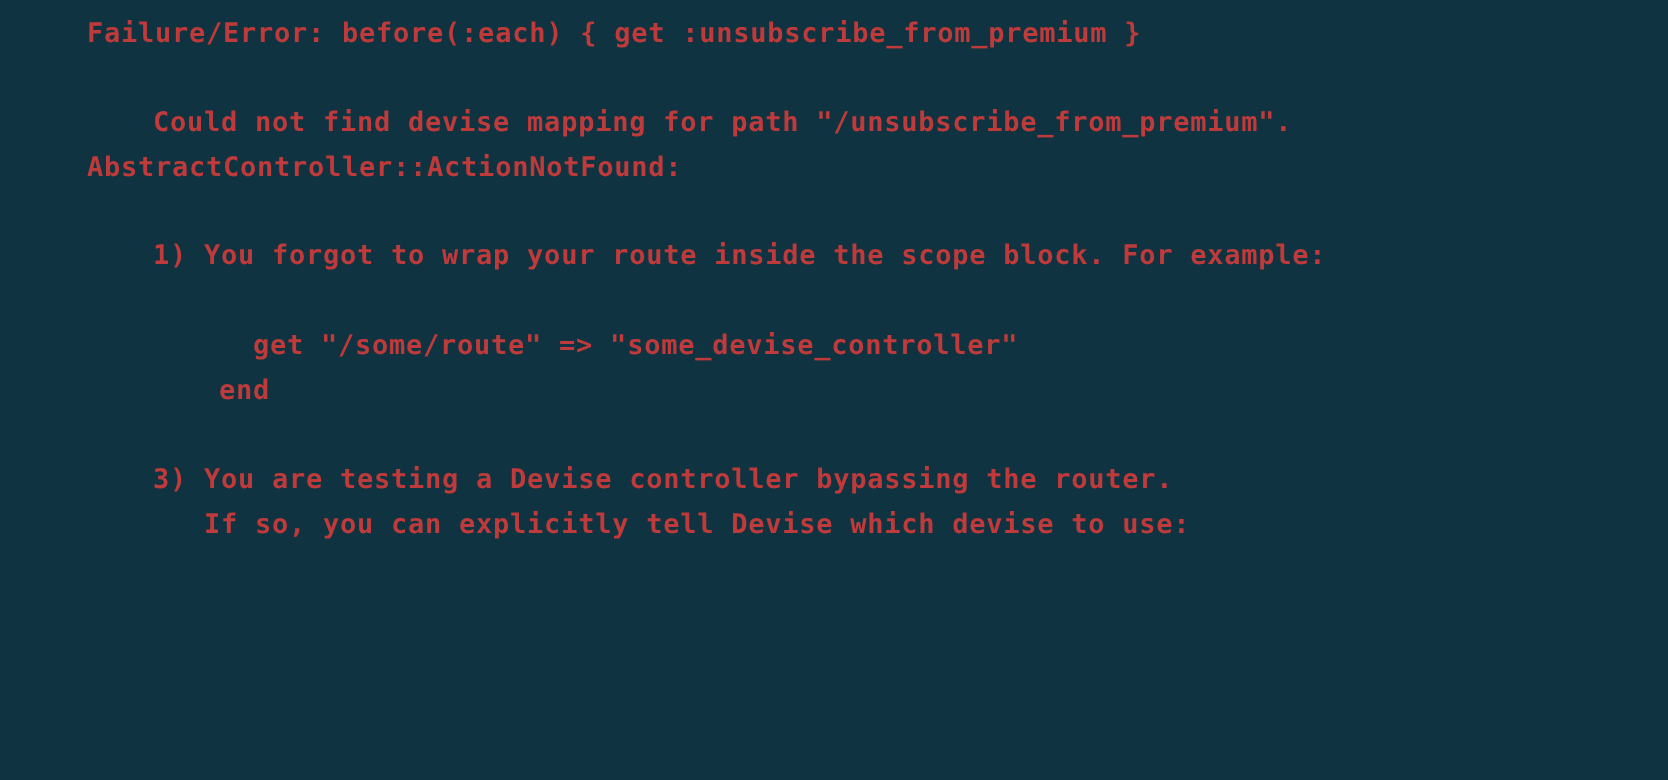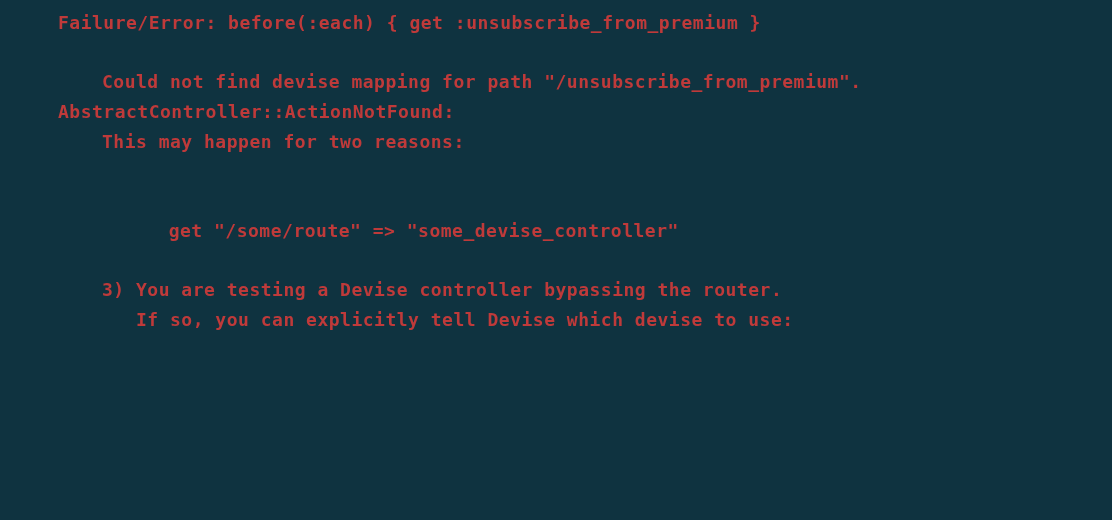--- a/index.html
+++ b/index.html
@@ -35,22 +35,23 @@
     .indent-3 { padding-left: 142px; }
   </style>
 </head>
 <body>
 
 <div>
   <div class="line indent-1 red">Failure/Error: before(:each) { get :unsubscribe_from_premium }</div>
   <div class="line">&nbsp;</div>
   <div class="line indent-2 red">Could not find devise mapping for path "/unsubscribe_from_premium".</div>
   <div class="line indent-1 red">AbstractController::ActionNotFound:</div>
-  <div class="line indent-2 red">This may happen for two reasons:</div>
   <div class="line">&nbsp;</div>
+  <div class="line indent-2 red">1) You forgot to wrap your route inside the scope block. For example:</div>
   <div class="line">&nbsp;</div>
   <div class="line indent-3 red">  get "/some/route" =&gt; "some_devise_controller"</div>
+  <div class="line indent-3 red">end</div>
   <div class="line">&nbsp;</div>
   <div class="line indent-2 red">3) You are testing a Devise controller bypassing the router.</div>
   <div class="line indent-2 red">   If so, you can explicitly tell Devise which devise to use:</div>
   <div class="line">&nbsp;</div>
 
 </div>
 
 </body></html>

